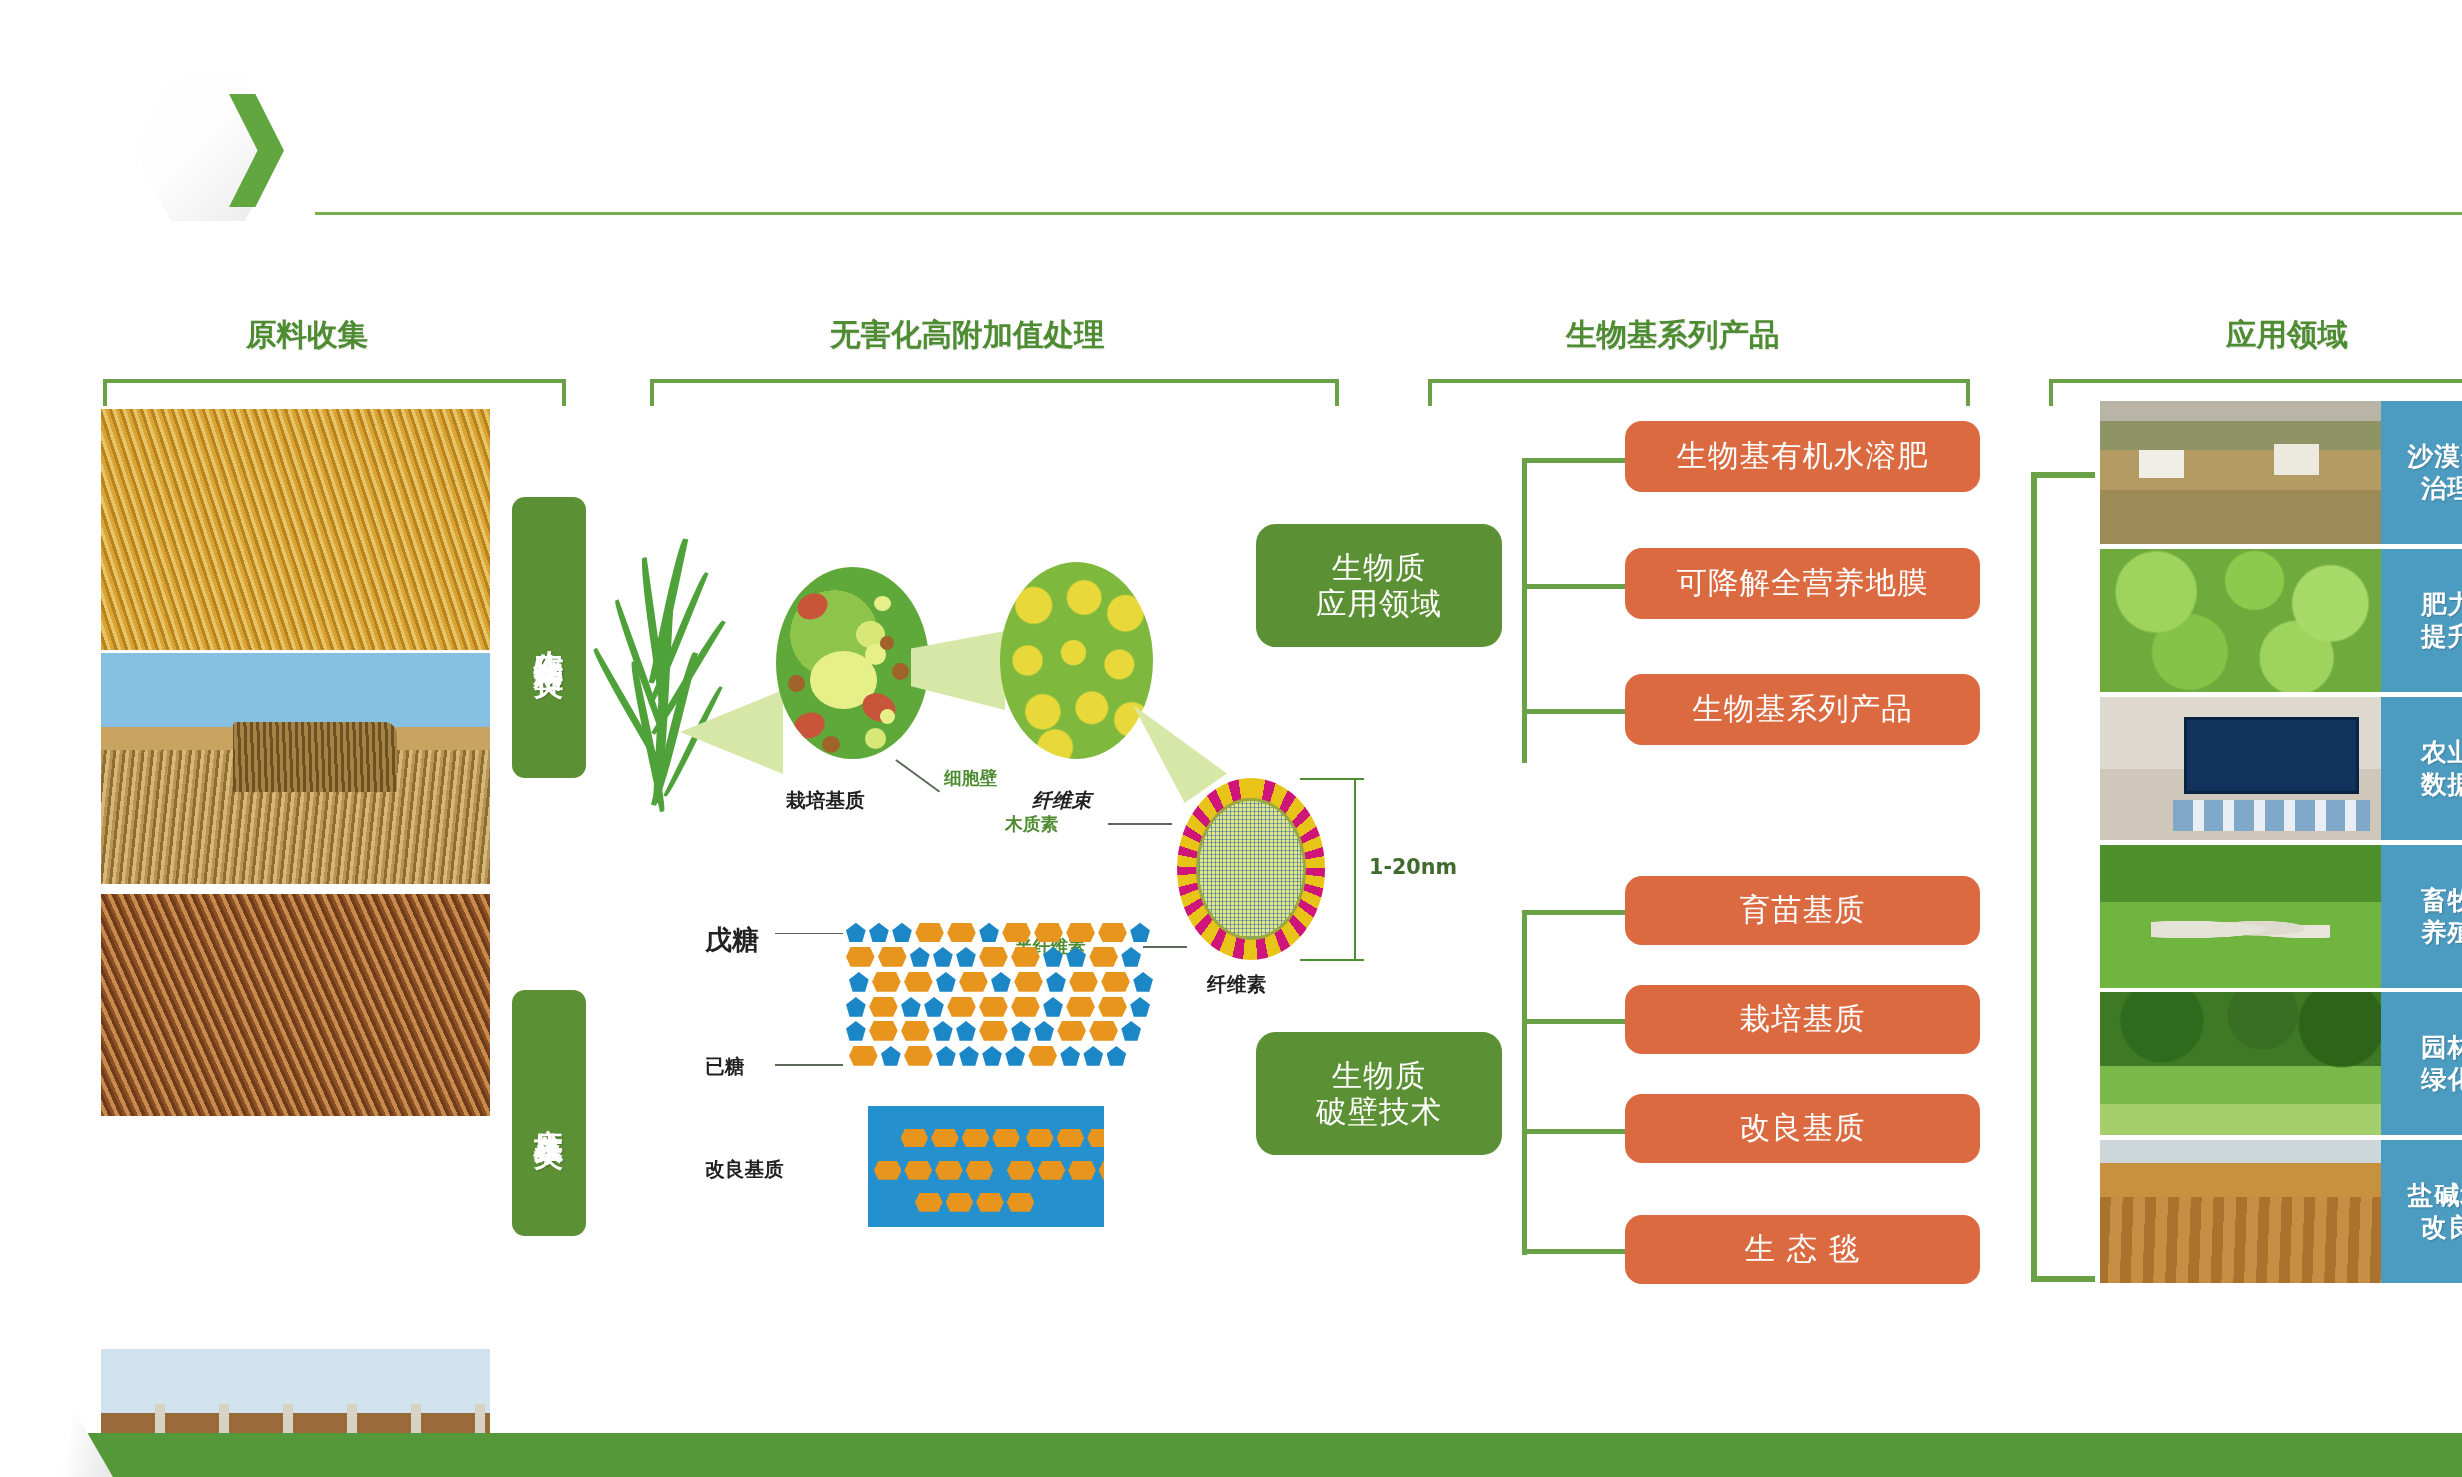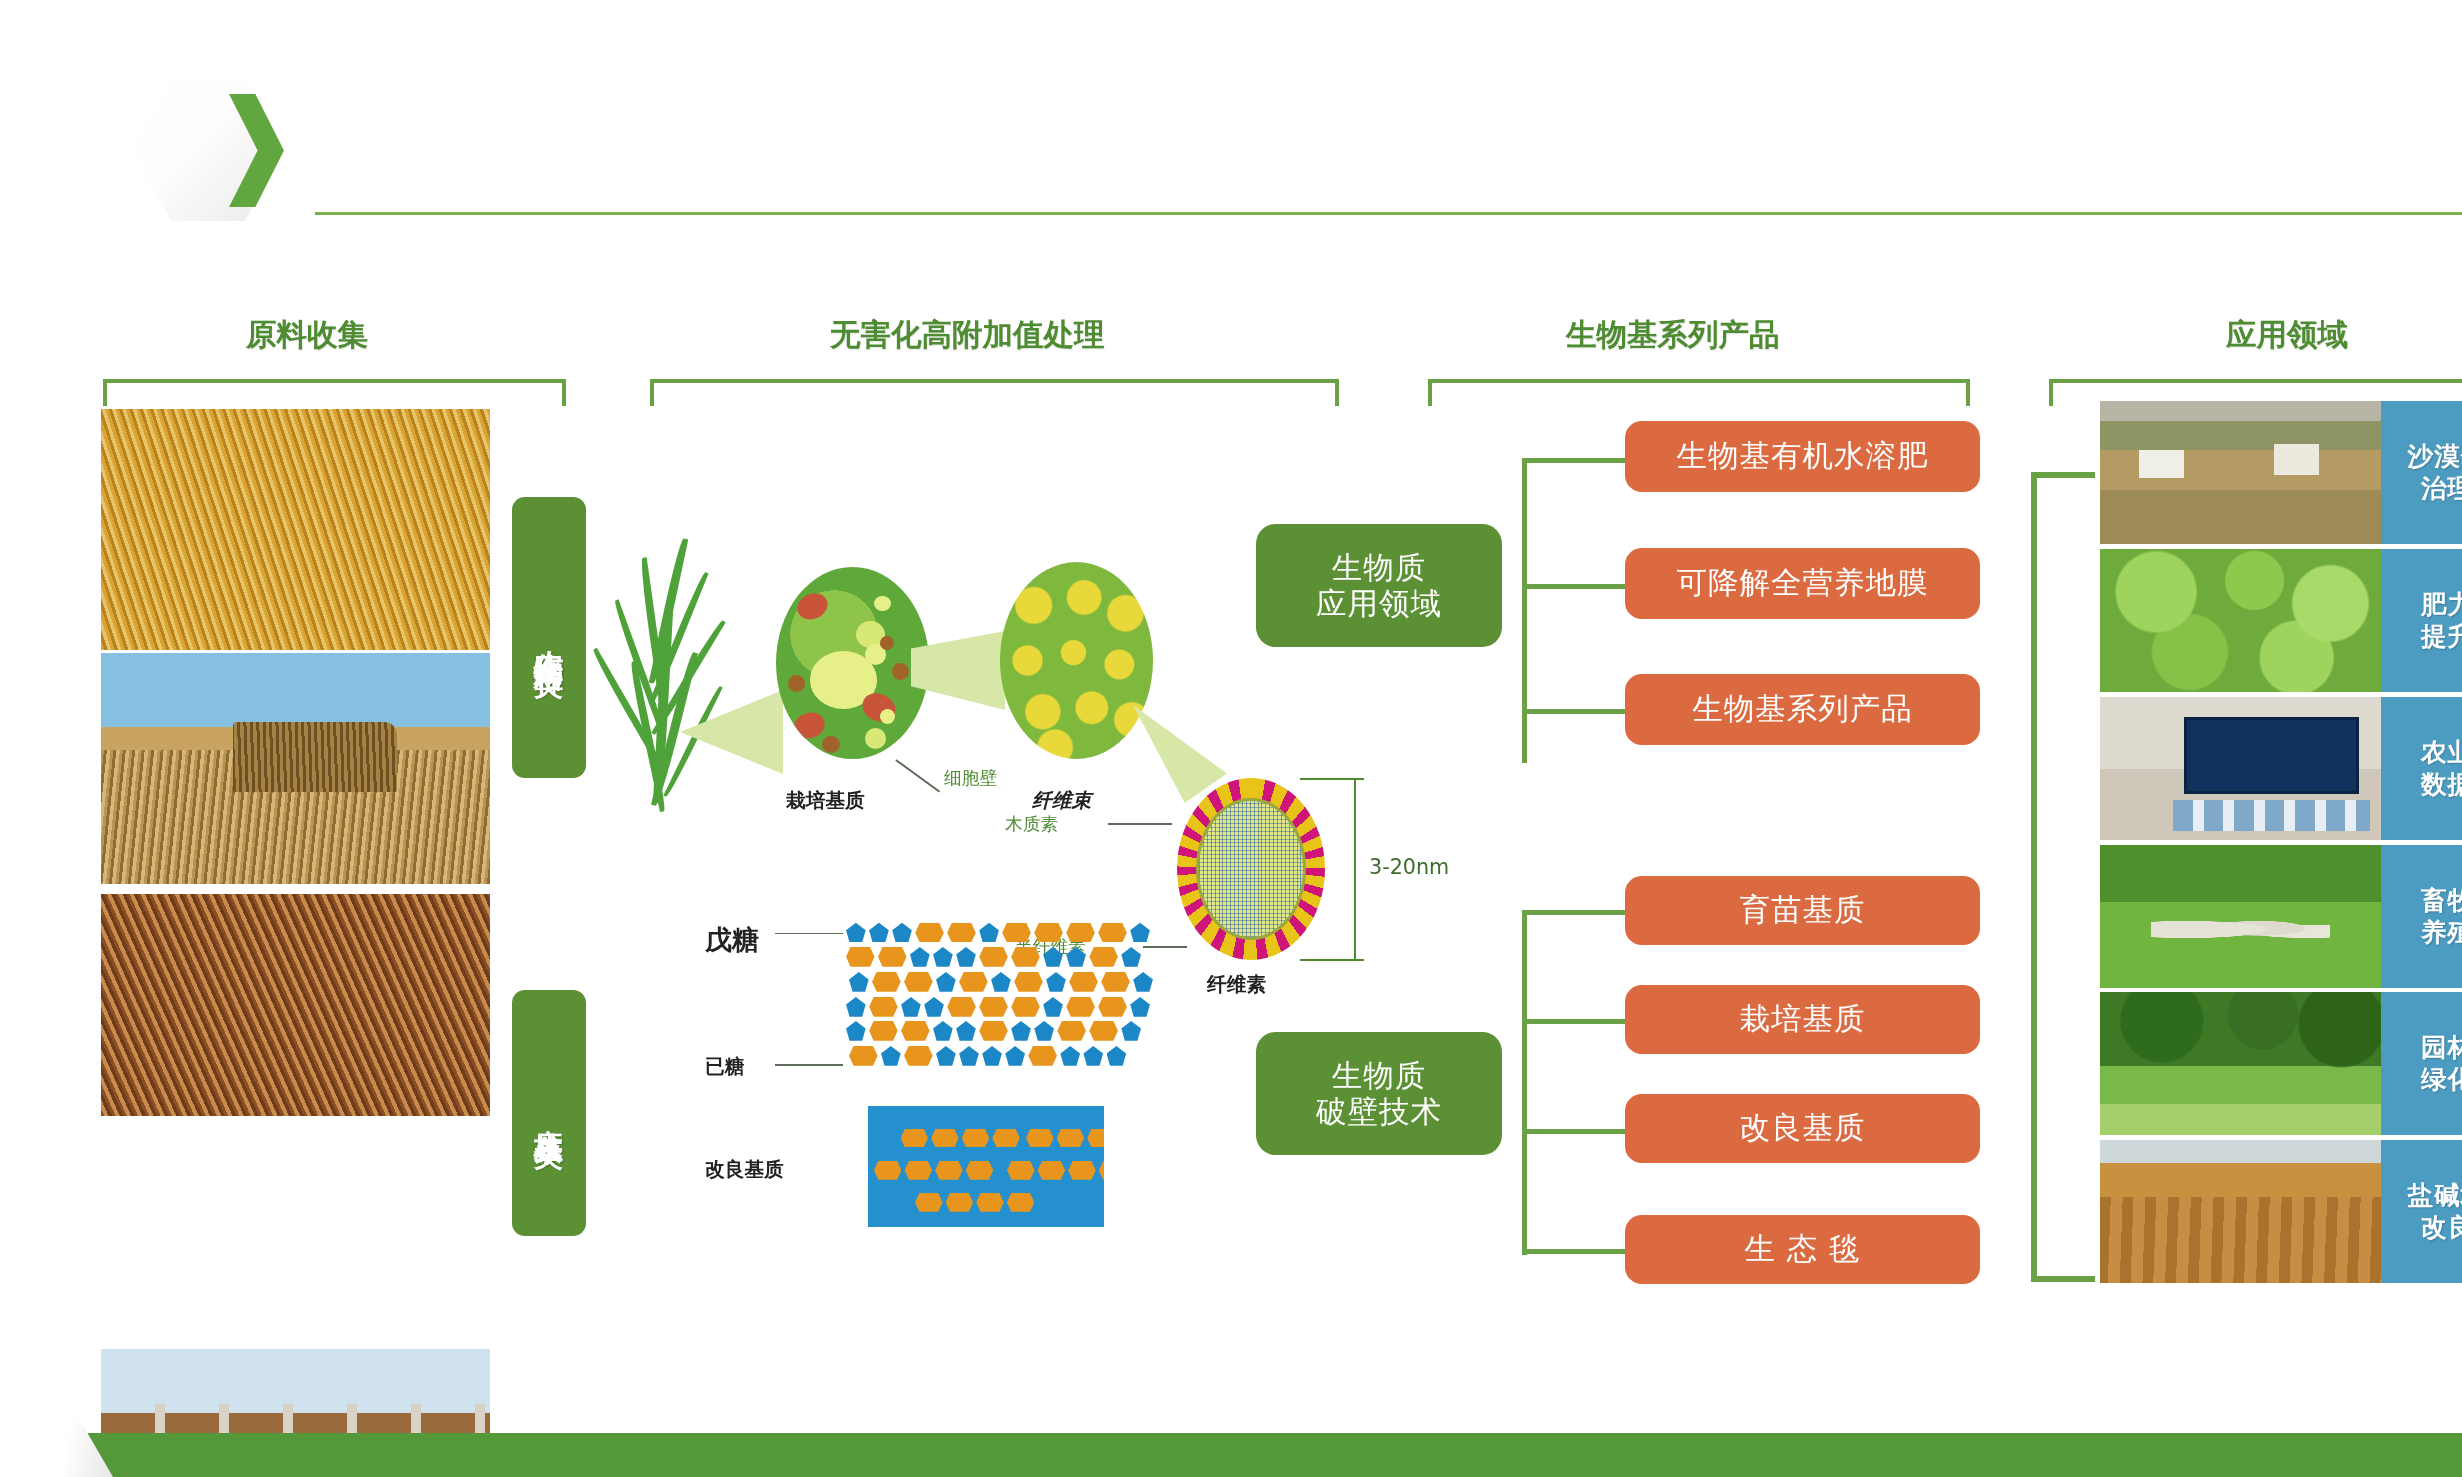--- a/index.html
+++ b/index.html
@@ -56,21 +56,21 @@
   .vpill { position: absolute; background: #5B9134; border-radius: 12.8px; color: #fff;
     display: flex; align-items: center; justify-content: center;
     writing-mode: vertical-rl; font-size: 29.5px; font-weight: bold; letter-spacing: 3.9px;
     text-shadow: 1px 1px 1.5px rgba(0,0,0,0.2); }
 
   
   #sci { position: absolute; left: 611px; top: 483px; width: 946px; height: 768px; }
   .cone { position: absolute; background: #D7E7A8; }
   .oval { position: absolute; border-radius: 50%; }
   .dg-label { position: absolute; font-size: 19.7px; color: #222; white-space: nowrap; font-weight: 600;}
-  .dg-label-green { position: absolute; font-size: 17.7px; color: #4E8C31; white-space: nowrap; font-weight: 400; }
+  .dg-label-green { position: absolute; font-size: 17.7px; color: #4E8C31; white-space: nowrap; font-weight: 700; }
   .leader { position: absolute; background: #5d6b5a; height: 1.5px; }
 
   
   #plant { position: absolute; left: 0px; top: 54px; width: 123px; height: 276px; }
   .blade { position: absolute; background: #4FA23A; border-radius: 50% 0 50% 0; }
 
   
   #cell-oval { left: 165px; top: 84px; width: 153px; height: 192px;
     background: radial-gradient(circle at 38% 35%, #8FC44B 0 28%, #5FA83A 28% 100%);
     overflow: hidden; }
@@ -257,21 +257,21 @@
     <div id="nano-core"></div>
   </div>
   <div class="leader" style="left:497px; top:340px; width:64px;"></div>
   <div class="dg-label-green" style="left:394px; top:329px;">木质素</div>
   <div class="leader" style="left:532px; top:463px; width:44px;"></div>
   <div class="dg-label-green" style="left:404px; top:452px;">半纤维素</div>
   <div class="dg-label" style="left:596px; top:488px;">纤维素</div>
   <div id="nano-dim" style="left:743px; top:295px;"></div>
   <div class="dim-cap" style="left:689px; top:295px;"></div>
   <div class="dim-cap" style="left:689px; top:476px;"></div>
-  <div class="dg-label-green" style="left:758px; top:372px; font-size:20.7px; color:#3F6B2C;">3-20nm</div>
+  <div class="dg-label-green" style="left:758px; top:372px; font-size:20.7px; color:#3F6B2C;">1-20nm</div>
 
   <div id="sugar">
     <div class="dg-label" style="left:0px; top:10.8px; font-size:27px;">戊糖</div>
     <div class="leader" style="left:70px; top:21.7px; width:68px;"></div>
     <div class="dg-label" style="left:0px; top:142px; font-size:19.7px;">已糖</div>
     <div class="leader" style="left:70px; top:153px; width:68px;"></div>
 
     <div class="sugar-row" style="left:141px; top:11.8px;">
       <div class="pent"></div>
         <div class="pent"></div>

